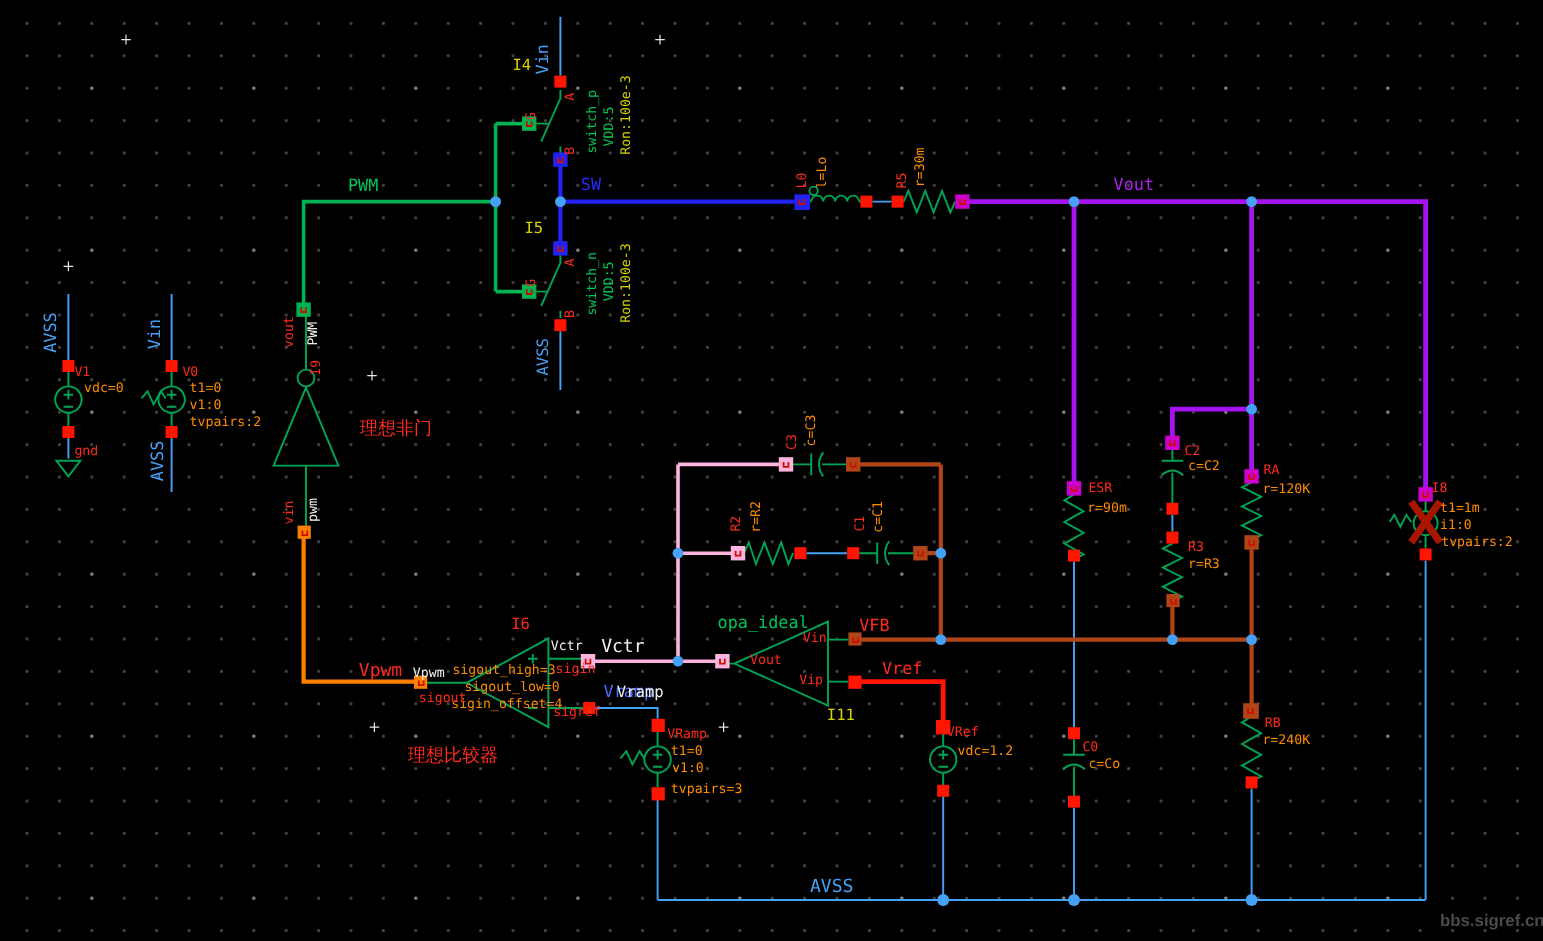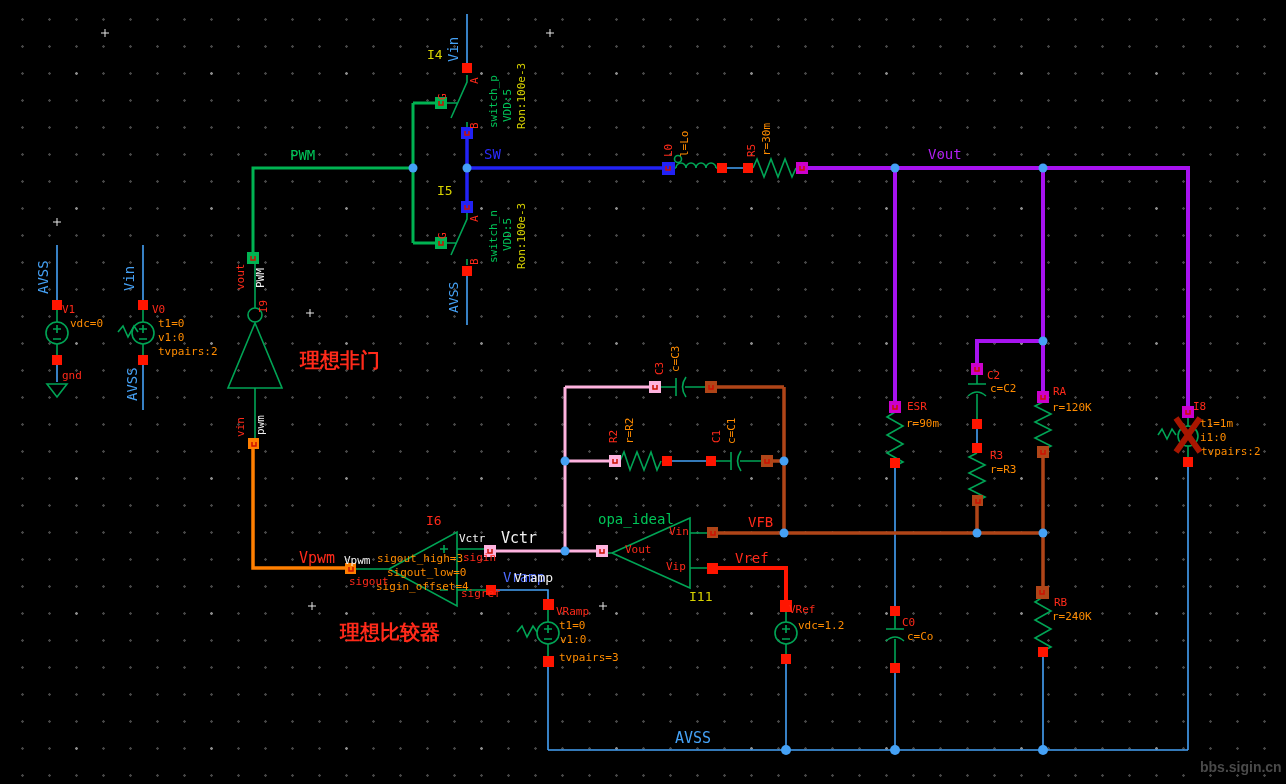--- a/index.html
+++ b/index.html
@@ -6,21 +6,21 @@
   .canvas{position:relative;width:1286px;height:784px;background:#000;overflow:hidden;
     font-family:"DejaVu Sans Mono","Liberation Mono",monospace;
     background-image:
       radial-gradient(#8a8a8a 1px, transparent 1.6px),
       radial-gradient(#464646 1px, transparent 1.5px);
     background-size:135px 135px, 27px 27px;
     background-position:9px 6px, 9px 6px;}
   svg.wires{position:absolute;left:0;top:0;}
   .lbl{position:absolute;font-size:11px;line-height:1.05;white-space:nowrap;letter-spacing:0px;}
   .v{transform-origin:0 0;transform:rotate(-90deg);}
-  .s13{font-size:13px}.s14{font-size:14px}.s15{font-size:15px}.s20{font-size:20px;font-weight:bold;}
+  .s13{font-size:13px}.s14{font-size:14px}.s15{font-size:15px}.s20{font-size:15px;font-weight:normal;}
   .red{color:#FF2A1A}.org{color:#FF8C00}.yel{color:#D8D300}.grn{color:#00C558}
   .wht{color:#F2F2F2}.lbu{color:#45A1F5}.blu{color:#2A2AFF}.blu2{color:#4D6BFF}
   .pur{color:#B31FF5}.gry{color:#4a4a4a;font-weight:bold;font-family:"Liberation Sans",sans-serif}
   .cjk{font-family:"Liberation Sans",sans-serif;}
 </style>
 </head>
 <body>
 
 <div class="canvas">
 
@@ -311,21 +311,21 @@
 <div class="lbl red" style="left:556px;top:606px">VRamp</div>
 <div class="lbl org" style="left:559px;top:620px">t1=0</div>
 <div class="lbl org" style="left:560px;top:634px">v1:0</div>
 <div class="lbl org" style="left:559px;top:652px">tvpairs=3</div>
 
 <div class="lbl grn s14" style="left:598px;top:512px">opa_ideal</div>
 <div class="lbl red" style="left:669px;top:526px">Vin</div>
 <div class="lbl red" style="left:625px;top:544px">Vout</div>
 <div class="lbl red" style="left:666px;top:561px">Vip</div>
 <div class="lbl yel s13" style="left:689px;top:590px">I11</div>
-<div class="lbl red s14" style="left:748px;top:515px">VFB</div>
+<div class="lbl red s14" style="left:716px;top:515px">VFB</div>
 <div class="lbl red s14" style="left:735px;top:551px">Vref</div>
 
 <div class="lbl red" style="left:789px;top:604px">VRef</div>
 <div class="lbl org" style="left:798px;top:620px">vdc=1.2</div>
 
 <div class="lbl red" style="left:907px;top:401px">ESR</div>
 <div class="lbl org" style="left:906px;top:418px">r=90m</div>
 <div class="lbl red" style="left:987px;top:370px">C2</div>
 <div class="lbl org" style="left:990px;top:383px">c=C2</div>
 <div class="lbl red" style="left:990px;top:450px">R3</div>
@@ -337,15 +337,15 @@
 <div class="lbl red" style="left:902px;top:617px">C0</div>
 <div class="lbl org" style="left:907px;top:631px">c=Co</div>
 
 <div class="lbl red" style="left:1193px;top:401px">I8</div>
 <div class="lbl org" style="left:1200px;top:418px">t1=1m</div>
 <div class="lbl org" style="left:1200px;top:432px">i1:0</div>
 <div class="lbl org" style="left:1201px;top:446px">tvpairs:2</div>
 
 <div class="lbl lbu s15" style="left:675px;top:731px">AVSS</div>
 
-<div class="lbl gry s14" style="left:1200px;top:760px">bbs.sigin.cn</div>
+<div class="lbl gry s14" style="left:1200px;top:760px">bbs.sigref.cn</div>
 
 </div>
 
 </body></html>

